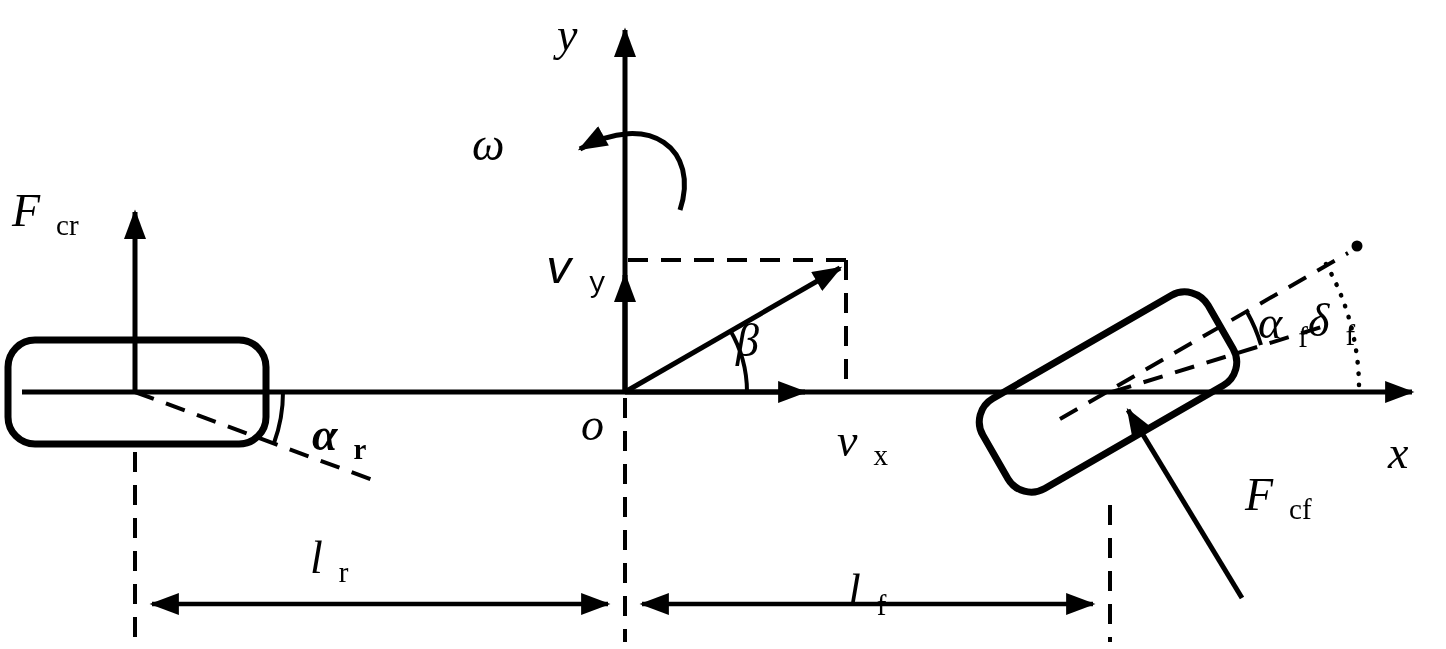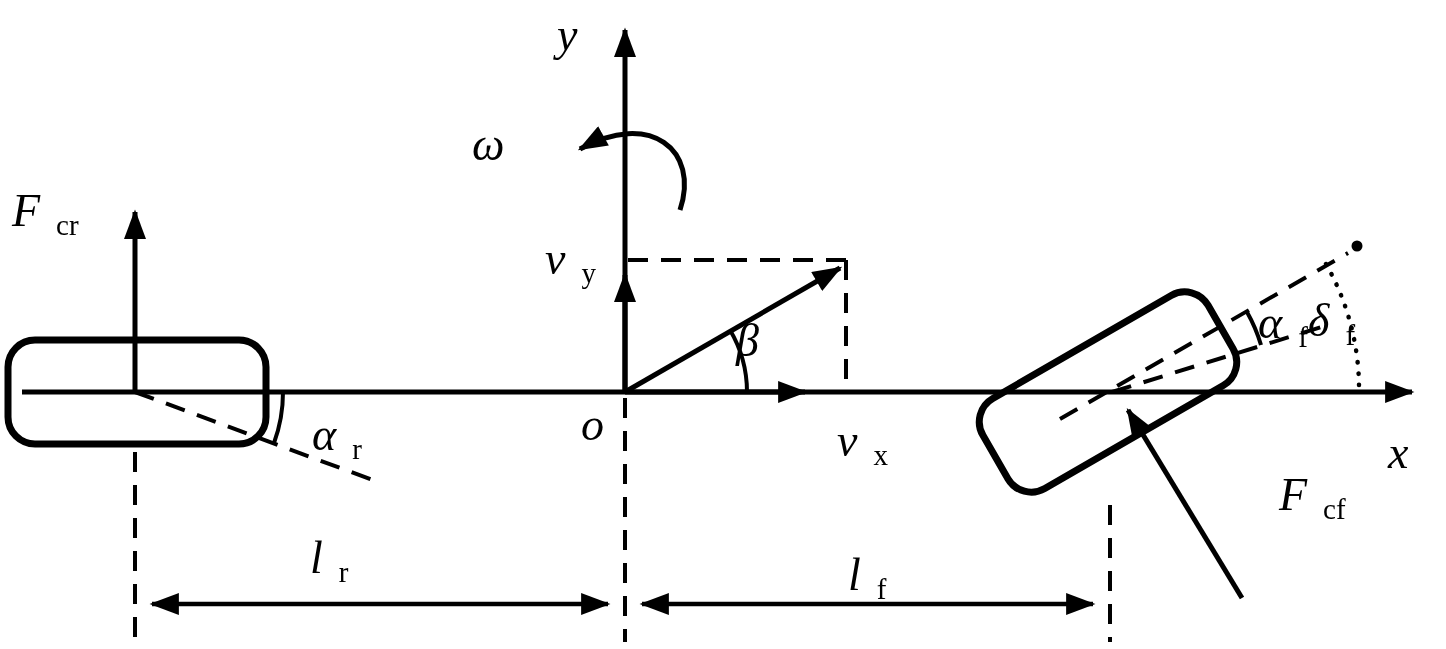--- a/index.html
+++ b/index.html
@@ -72,21 +72,21 @@
   </svg>
 
   <span class="lbl" style="left:557px; top:12px;">
     <span>y</span>
   </span>
 
   <span class="lbl" style="left:472px; top:122px;">
     <span>ω</span>
   </span>
 
-  <span class="lbl" style="left:545px; top:236px;">
+  <span class="lbl" style="left:545px; top:248px;font-family:Liberation Mono, monospace;">
     <span>v</span><span class="sub">y</span>
   </span>
 
   <span class="lbl" style="left:736px; top:318px;">
     <span>β</span>
   </span>
 
   <span class="lbl" style="left:581px; top:402px;">
     <span>o</span>
   </span>
@@ -96,33 +96,33 @@
   </span>
 
   <span class="lbl" style="left:1388px; top:430px;">
     <span>x</span>
   </span>
 
   <span class="lbl" style="left:12px; top:188px;">
     <span>F</span><span class="sub">cr</span>
   </span>
 
-  <span class="lbl" style="left:312px; top:412px;">
+  <span class="lbl" style="left:312px; top:412px;font-weight:bold;">
     <span>α</span><span class="sub">r</span>
   </span>
 
   <span class="lbl" style="left:310px; top:535px;">
     <span>l</span><span class="sub">r</span>
   </span>
 
-  <span class="lbl" style="left:848px; top:552px;">
+  <span class="lbl" style="left:848px; top:568px;">
     <span>l</span><span class="sub">f</span>
   </span>
 
-  <span class="lbl" style="left:1279px; top:472px;">
+  <span class="lbl" style="left:1245px; top:472px;">
     <span>F</span><span class="sub">cf</span>
   </span>
 
   <span class="lbl" style="left:1258px; top:300px;">
     <span>α</span><span class="sub">f</span>
   </span>
 
   <span class="lbl" style="left:1308px; top:298px;">
     <span>δ</span><span class="sub">f</span>
   </span>

